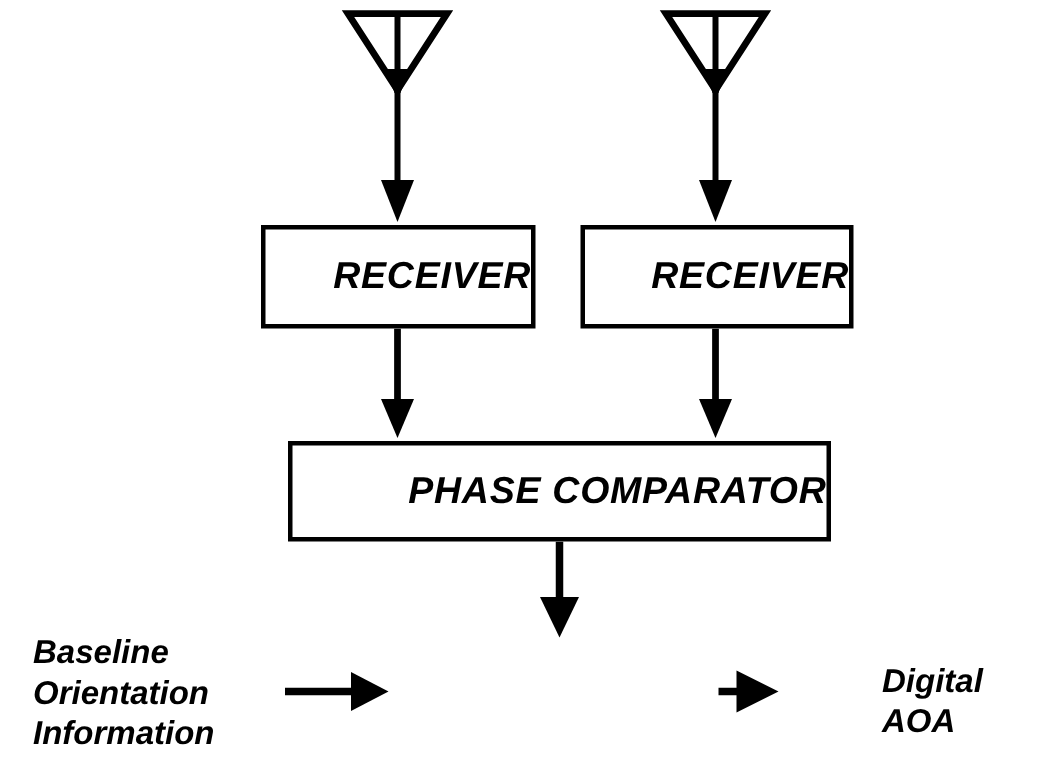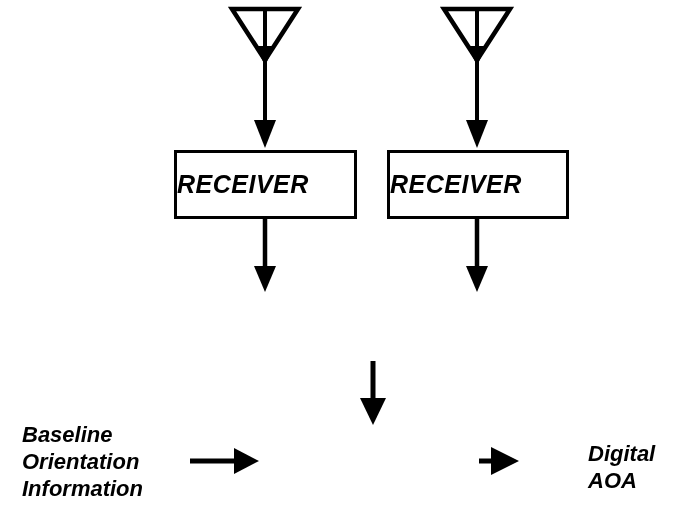--- a/index.html
+++ b/index.html
@@ -25,21 +25,21 @@
     width: 695px;
     height: 522px;
   }
   .box {
     position: absolute;
     box-sizing: border-box;
     border: 3px solid #000000;
     background: #ffffff;
     display: flex;
     align-items: center;
-    justify-content: flex-start;
+    justify-content: flex-end;
   }
   .box-label {
     font-family: "Liberation Sans", sans-serif;
     font-weight: bold;
     font-style: italic;
     color: #000000;
     white-space: nowrap;
     letter-spacing: 0.5px;
   }
   #receiver-left-box  { left: 174px; top: 150px; width: 183px; height: 69px; }
@@ -134,20 +134,23 @@
   </svg>
 
   <div class="box" id="receiver-left-box">
     <span class="box-label">RECEIVER</span>
   </div>
 
   <div class="box" id="receiver-right-box">
     <span class="box-label">RECEIVER</span>
   </div>
 
+  <div class="box" id="phase-comparator-box">
+    <span class="box-label">PHASE COMPARATOR</span>
+  </div>
 
 
   <div class="side-label" id="baseline-info-label">Baseline
 Orientation
 Information</div>
 
   <div class="side-label" id="digital-aoa-label">Digital
 AOA</div>
 
 </div>

